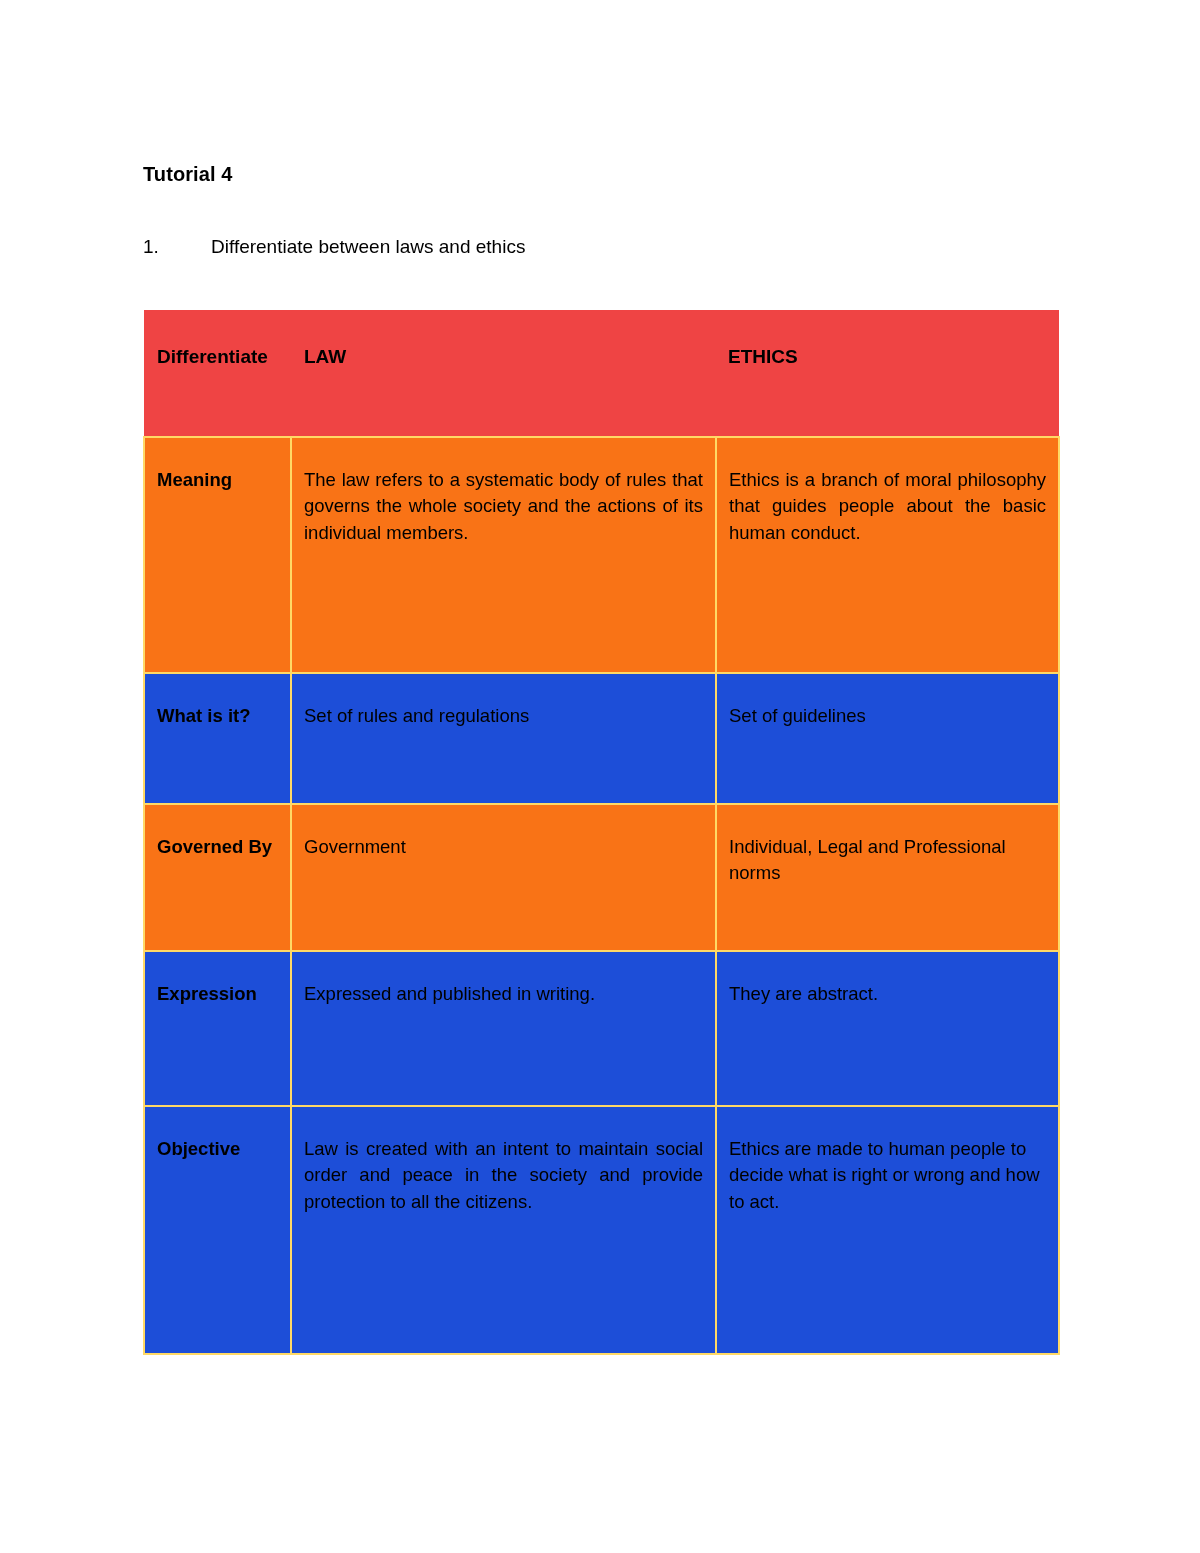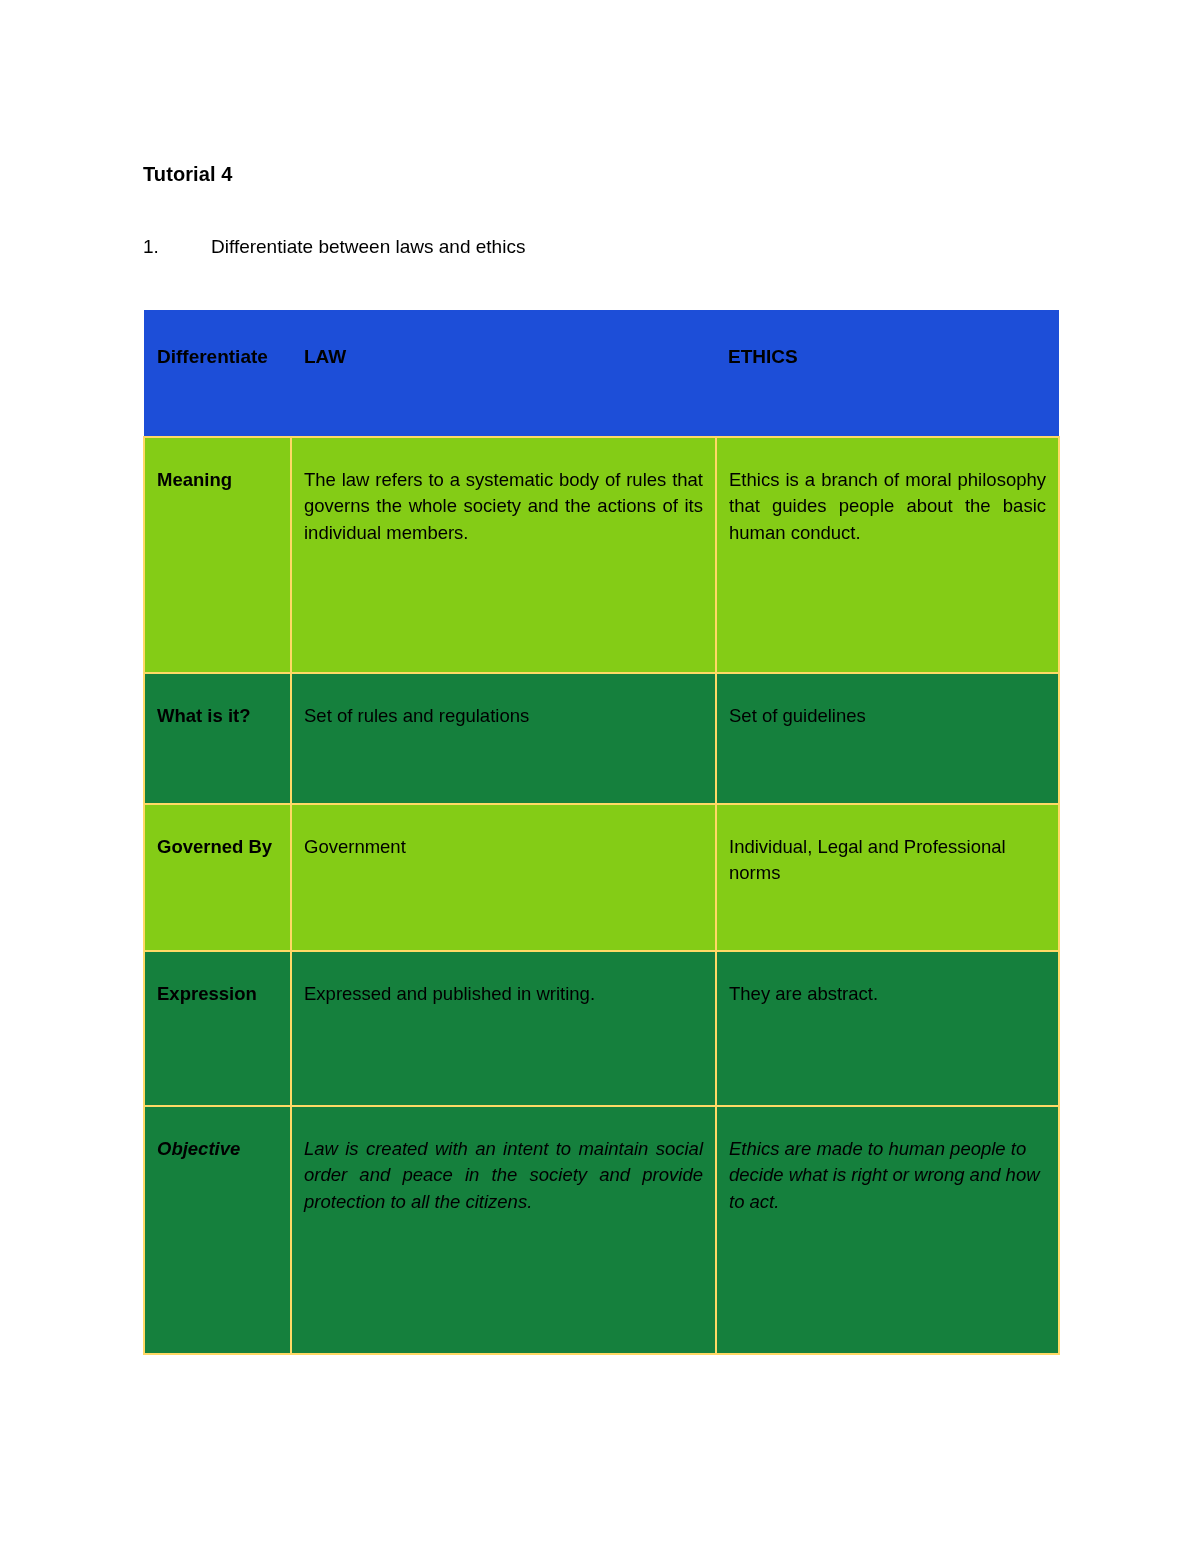--- a/index.html
+++ b/index.html
@@ -61,21 +61,21 @@
 
   .compare-table td,
   .compare-table th {
     vertical-align: top;
     padding: 0;
     margin: 0;
   }
 
   
   .thead-row th {
-    background: #1d4ed8;
+    background: #ef4444;
     border: none;
     height: 90px;
     padding: 36px 0 0 0;
     font-size: 19px;
     font-weight: bold;
     text-align: left;
     vertical-align: top;
     color: #000;
   }
   .thead-row th.h-diff { padding-left: 13px; }
@@ -95,30 +95,30 @@
   }
   .body-row td.c-text {
     text-align: justify;
     text-justify: inter-word;
     hyphens: none;
   }
   .body-row td.c-text.align-left {
     text-align: left;
   }
 
-  .row-cream td { background: #84cc16; }
-  .row-white td { background: #15803d; }
+  .row-cream td { background: #f97316; }
+  .row-white td { background: #1d4ed8; }
 
   
   tr.r-meaning    td { height: 193px; }
   tr.r-whatisit   td { height: 88px;  }
   tr.r-governed   td { height: 104px; margin-top: 20px; }
   tr.r-expression td { height: 112px; }
   tr.r-violation  td { height: 157px; }
-  tr.r-objective  td { height: 205px; font-style: italic; }
+  tr.r-objective  td { height: 205px; }
 
   .col-label { width: 147px; }
   .col-law   { width: 425px; }
   .col-eth   { width: 343px; }
 </style>
 </head>
 <body>
 
 <div class="page">
 

